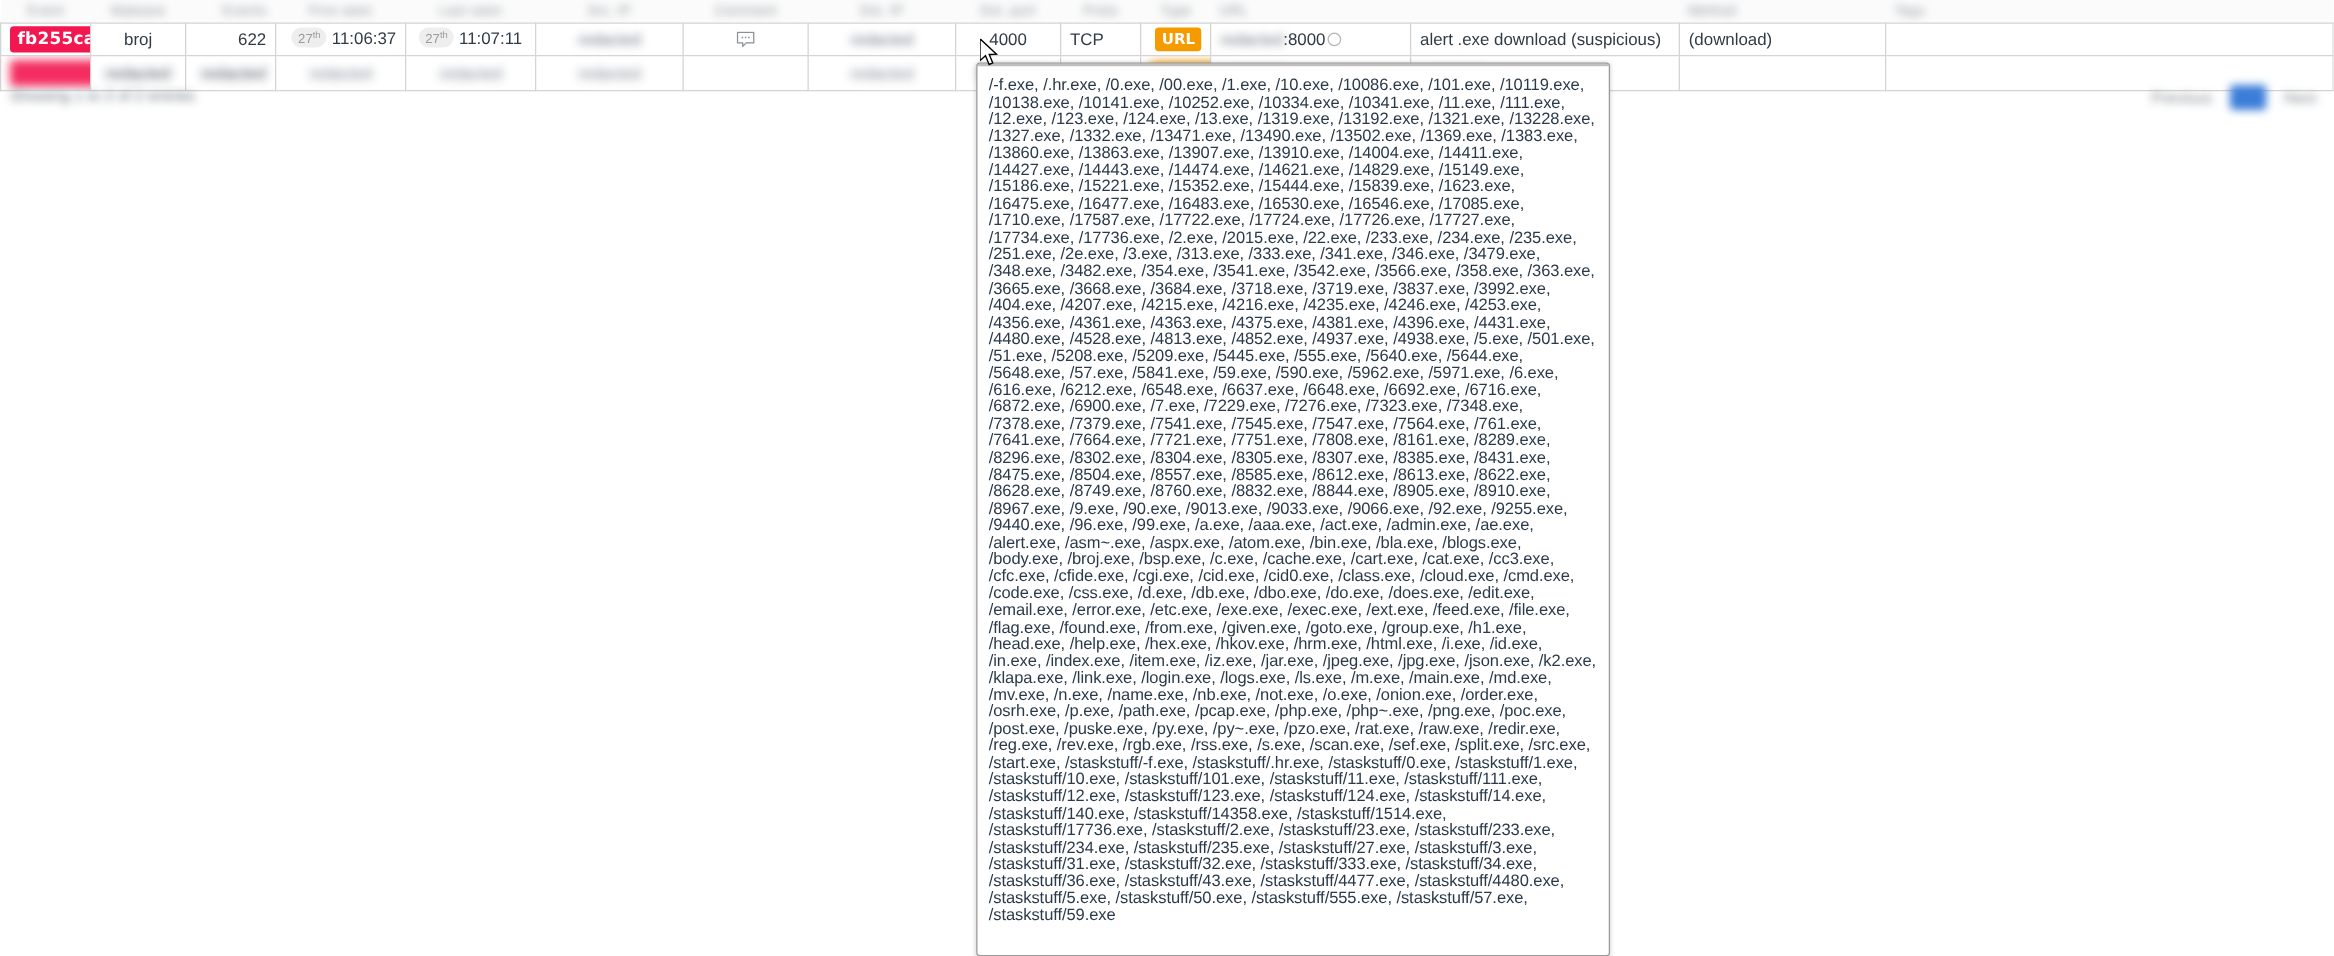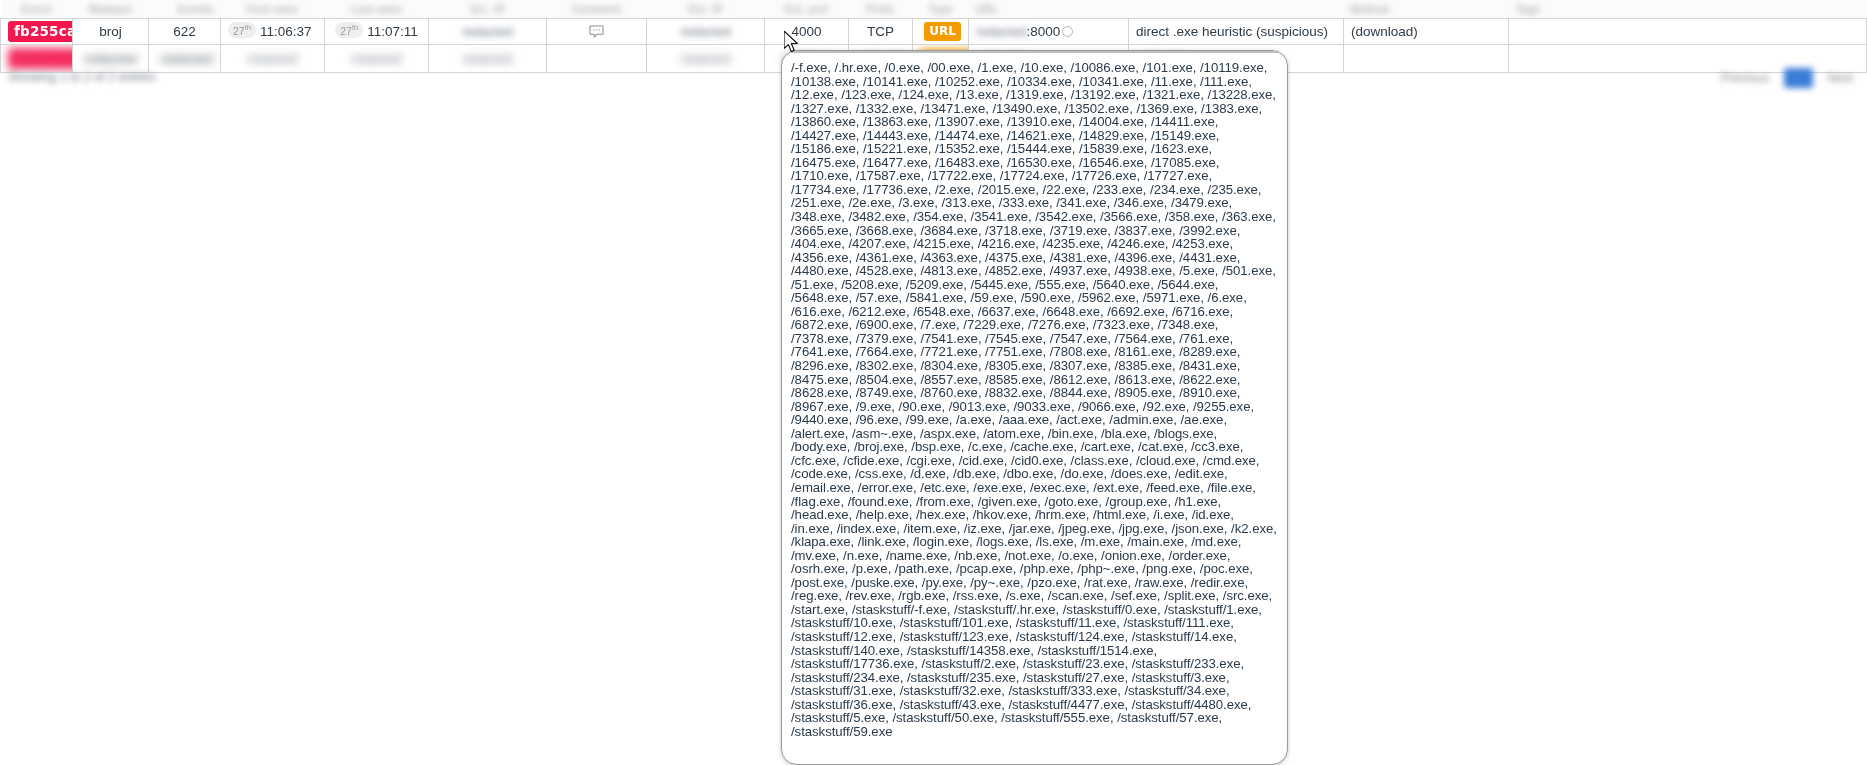--- a/index.html
+++ b/index.html
@@ -117,21 +117,21 @@
     border-radius:3px; padding:3px 11px;
   }
 
   
   .tooltip {
     position:absolute;
     left:781px; top:50px;
     width:507px; height:715px;
     background:#ffffff;
     border:1px solid #9a9a9a;
-    border-radius:16px;
+    border-radius:3px;
     box-shadow:0 1px 4px rgba(0,0,0,.22);
     overflow:hidden;
     z-index:30;
   }
   .tooltip-body {
     padding:10px 9px 0 9px;
     font-size:13.2px;
     line-height:13.55px;
     color:#2b3a4a;
     word-break:break-word;
@@ -196,36 +196,36 @@
             <th style="text-align: left;"><span class="blurtxt">URL</span></th>
             <th style="text-align: left;"></th>
             <th style="text-align: left;"><span class="blurtxt">Method</span></th>
             <th style="text-align: left;"><span class="blurtxt">Tags</span></th>
           </tr>
       </thead>
       <tbody id="evt-body">
           <tr>
             <td style="text-align: center;"><span class="id-badge">fb255cae</span></td>
             <td style="text-align: center;"><span>broj</span></td>
-            <td style="text-align: center;"><span>622</span></td>
-            <td style="text-align: left;"><span class="daychip"><span>27</span><sup>th</sup></span><span class="tstext">11:06:37</span></td>
+            <td style="text-align: right;"><span>622</span></td>
+            <td style="text-align: right;"><span class="daychip"><span>27</span><sup>th</sup></span><span class="tstext">11:06:37</span></td>
             <td style="text-align: center;"><span class="daychip"><span>27</span><sup>th</sup></span><span class="tstext">11:07:11</span></td>
             <td style="text-align: center;"><span class="blurcell">redacted</span></td>
             <td style="text-align: center;"><span><svg class="balloon" viewBox="0 0 16 14" xmlns="http://www.w3.org/2000/svg">
                   <path d="M1 1h14v9H8.5L5.5 13V10H1z" fill="#ffffff" stroke="#8b9097" stroke-width="1.1" stroke-linejoin="round"></path>
                   <circle cx="5.2" cy="5.3" r=".72" fill="#8b9097"></circle>
                   <circle cx="8" cy="5.3" r=".72" fill="#8b9097"></circle>
                   <circle cx="10.8" cy="5.3" r=".72" fill="#8b9097"></circle>
                 </svg></span></td>
             <td style="text-align: center;"><span class="blurcell">redacted</span></td>
             <td style="text-align: center;"><span>4000</span></td>
-            <td style="text-align: center;"><span>TCP</span></td>
+            <td style="text-align: left;"><span>TCP</span></td>
             <td style="text-align: right;"><span class="url-badge">URL</span></td>
             <td style="text-align: left;"><span class="blurcell">redacted</span><span>:8000</span><span class="infodot"></span></td>
-            <td style="text-align: left;"><span>direct .exe heuristic (suspicious)</span></td>
+            <td style="text-align: left;"><span>alert .exe download (suspicious)</span></td>
             <td style="text-align: left;"><span>(download)</span></td>
             <td style="text-align: left;"><span></span></td>
           </tr>
           <tr class="row-faded">
             <td style="text-align: center;"><span class="id-badge faded">redacted</span></td>
             <td style="text-align: center;"><span>redacted</span></td>
             <td style="text-align: right;"><span>redacted</span></td>
             <td style="text-align: center;"><span class="blurcell">redacted</span></td>
             <td style="text-align: center;"><span class="blurcell">redacted</span></td>
             <td style="text-align: center;"><span class="blurcell">redacted</span></td>

